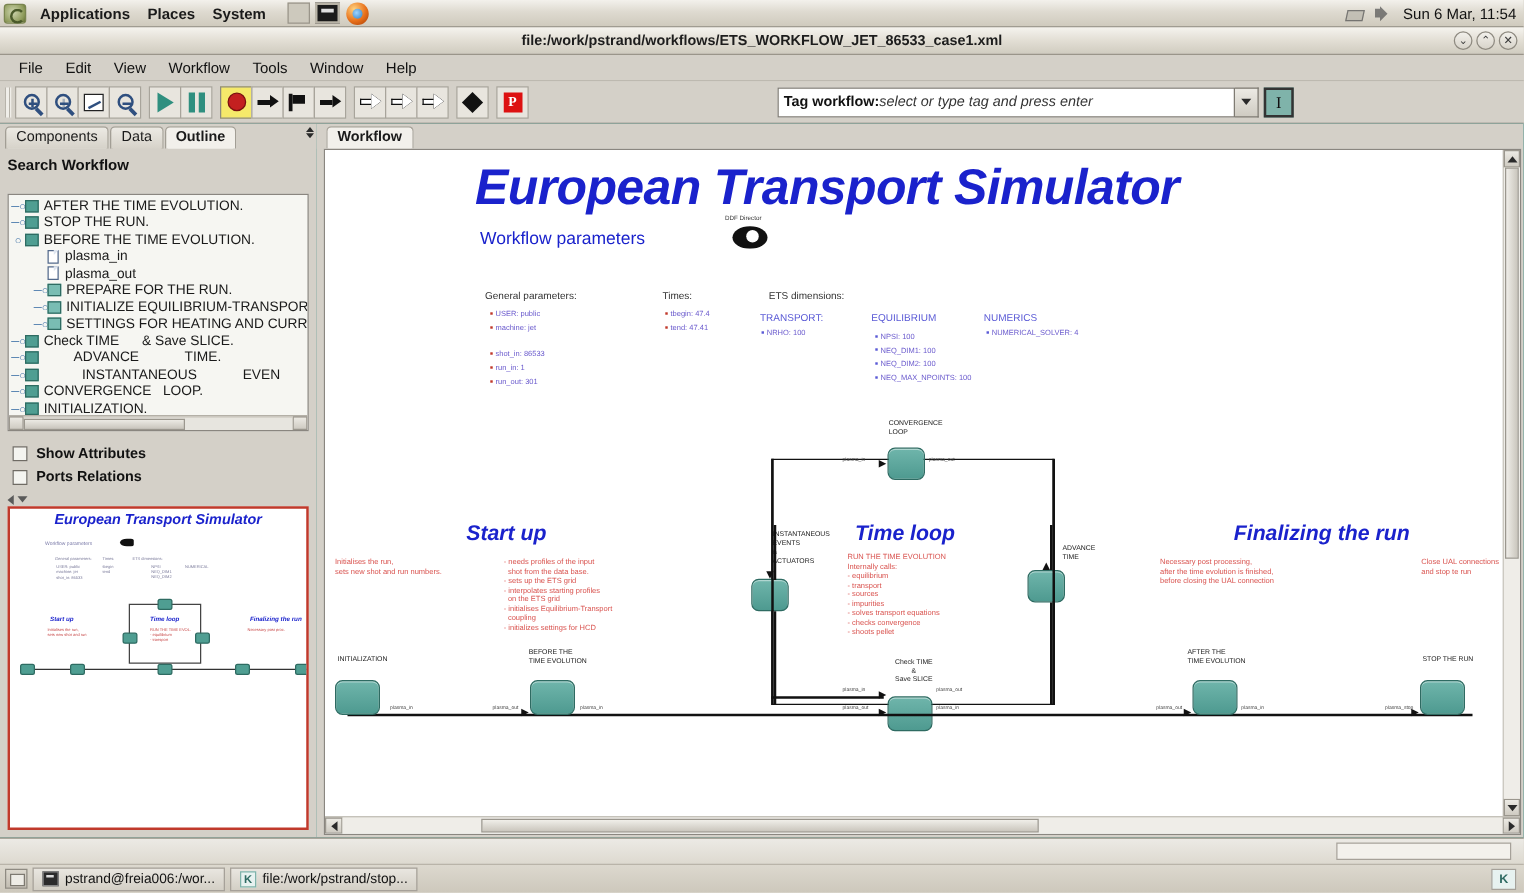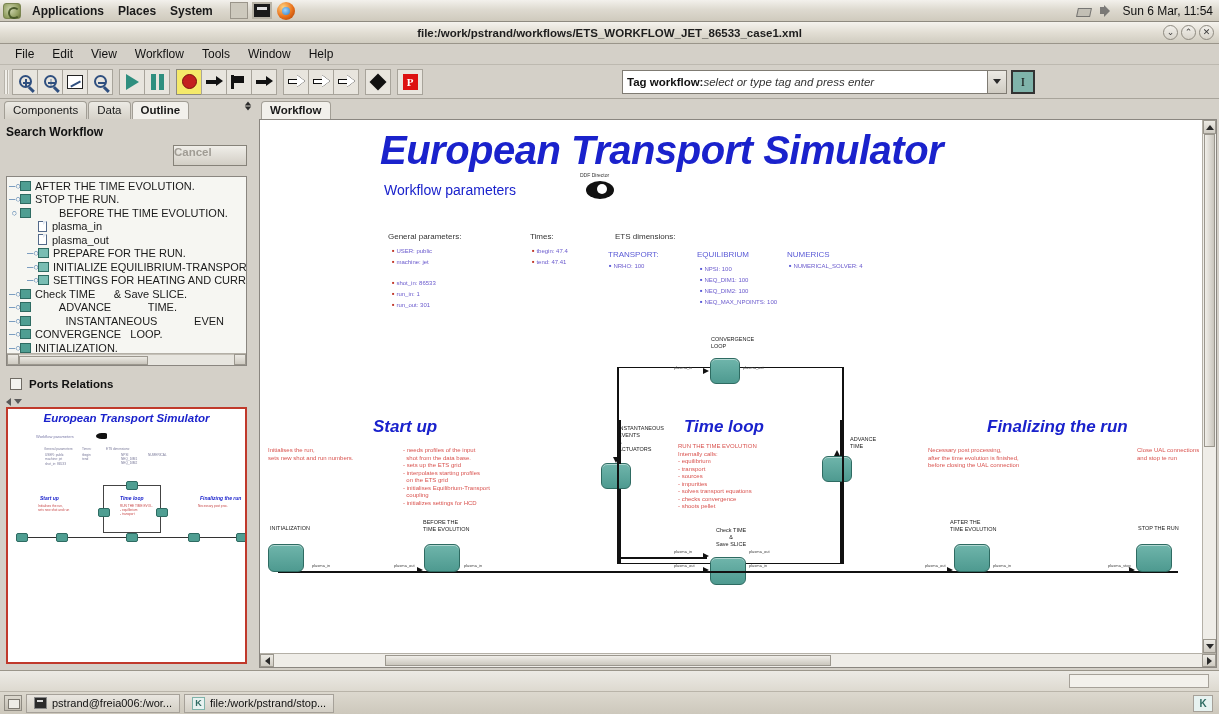--- a/index.html
+++ b/index.html
@@ -469,41 +469,38 @@
         <div class="tab">Data</div>
         <div class="tab active">Outline</div>
         <div id="tab-scroller">
           <div class="caret-up" style="transform:scale(.8)"></div>
           <div class="caret-dn" style="transform:scale(.8)"></div>
         </div>
       </div>
 
       <div id="search-area">
         <div id="search-title">Search Workflow</div>
-        <div id="cancel-row">
-          <div class="sbtn disabled">Cancel</div>
-        </div>
       </div>
 
       <div id="tree-wrap">
         <div id="tree">
             <div class="tnode" style="padding-left: 2px;">
               <span class="thandle">─○</span>
               <span class="tbox"></span>
               <span style="white-space: pre;">AFTER THE TIME EVOLUTION.</span>
             </div>
             <div class="tnode" style="padding-left: 2px;">
               <span class="thandle">─○</span>
               <span class="tbox"></span>
               <span style="white-space: pre;">STOP THE RUN.</span>
             </div>
             <div class="tnode" style="padding-left: 2px;">
               <span class="thandle">○</span>
               <span class="tbox"></span>
-              <span style="white-space: pre; margin-left: 24px;">BEFORE THE TIME EVOLUTION.</span>
+              <span style="white-space: pre;">BEFORE THE TIME EVOLUTION.</span>
             </div>
             <div class="tnode" style="padding-left: 20px;">
               <span class="thandle"></span>
               <span class="tdoc"></span>
               <span style="white-space: pre;">plasma_in</span>
             </div>
             <div class="tnode" style="padding-left: 20px;">
               <span class="thandle"></span>
               <span class="tdoc"></span>
               <span style="white-space: pre;">plasma_out</span>
@@ -552,20 +549,24 @@
         <div class="tree-hsb">
           <div class="hsb-btn"></div>
           <div class="hsb-track">
             <div class="hsb-thumb"></div>
           </div>
           <div class="hsb-btn"></div>
         </div>
       </div>
 
       <div id="checks">
+        <div class="chk-row">
+          <div class="chk"></div>
+          <span>Show Attributes</span>
+        </div>
         <div class="chk-row">
           <div class="chk"></div>
           <span>Ports Relations</span>
         </div>
       </div>
 
       <div id="thumb-sep">
         <div class="tri-l"></div>
         <div class="tri-d"></div>
       </div>

